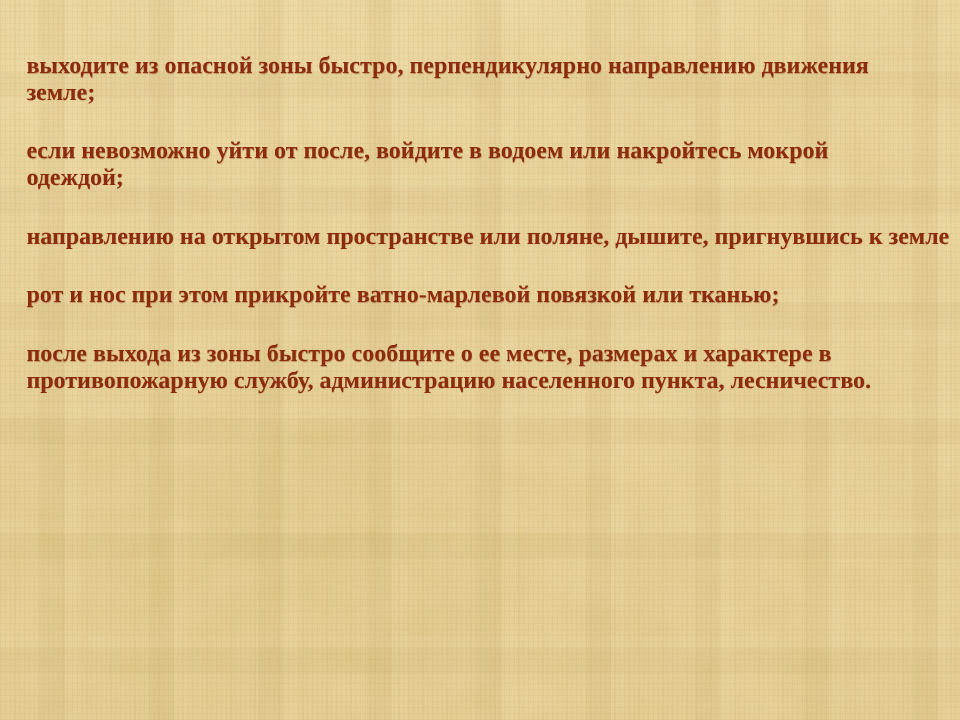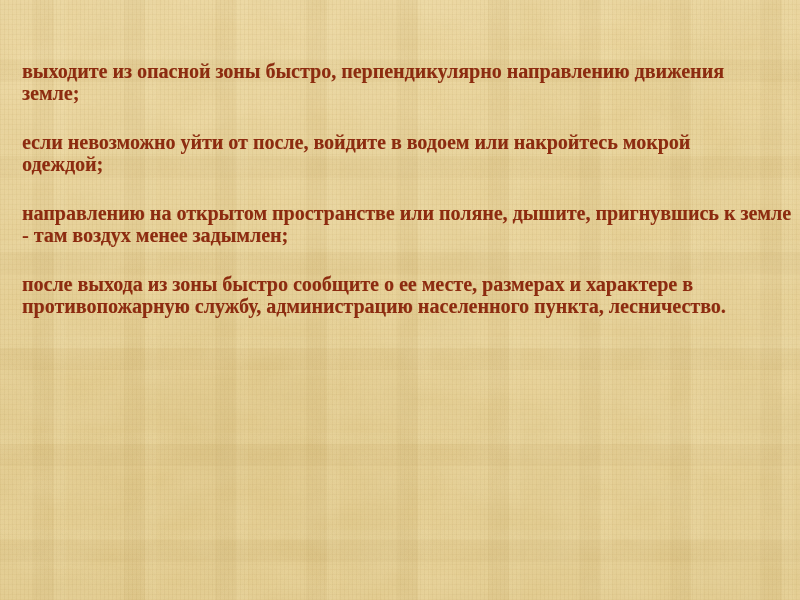--- a/index.html
+++ b/index.html
@@ -26,21 +26,21 @@
     position: absolute;
     left: 0;
     top: 0;
     width: 800px;
     height: 600px;
     pointer-events: none;
   }
   .text-area {
     position: absolute;
     left: 0;
-    top: 16px;
+    top: 0;
     width: 800px;
     box-sizing: border-box;
     padding: 44px 18px 0 22px;
     font-family: "Liberation Serif", "DejaVu Serif", serif;
     font-weight: bold;
     font-size: 20px;
     line-height: 22px;
     color: var(--text-color, #8d2b10);
     text-shadow: 0.4px 0.4px 0.6px rgba(120,45,10,0.35);
   }
@@ -92,23 +92,25 @@
       <div class="text-line">земле;</div>
     </div>
 
     <div class="paragraph">
       <div class="text-line">если невозможно уйти от после, войдите в водоем или накройтесь мокрой</div>
       <div class="text-line">одеждой;</div>
     </div>
 
     <div class="paragraph">
       <div class="text-line">направлению на открытом пространстве или поляне, дышите, пригнувшись к земле</div>
-      <div class="text-line">- там воздух менее задымлен;</div>
     </div>
 
+    <div class="paragraph">
+      <div class="text-line">рот и нос при этом прикройте ватно-марлевой повязкой или тканью;</div>
+    </div>
 
     <div class="paragraph">
       <div class="text-line">после выхода из зоны быстро сообщите о ее месте, размерах и характере в</div>
       <div class="text-line">противопожарную службу, администрацию населенного пункта, лесничество.</div>
     </div>
 
   </div>
 </div>
 
 </body></html>

